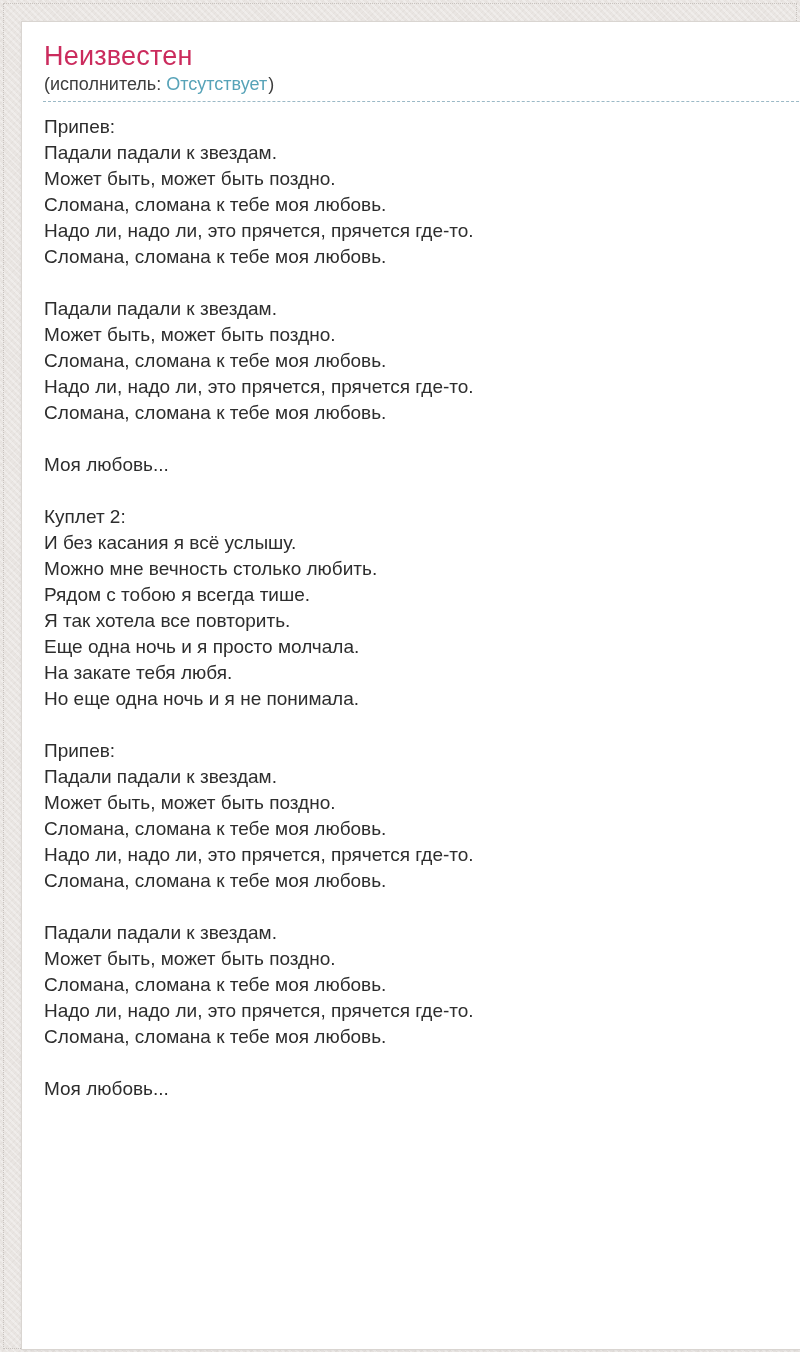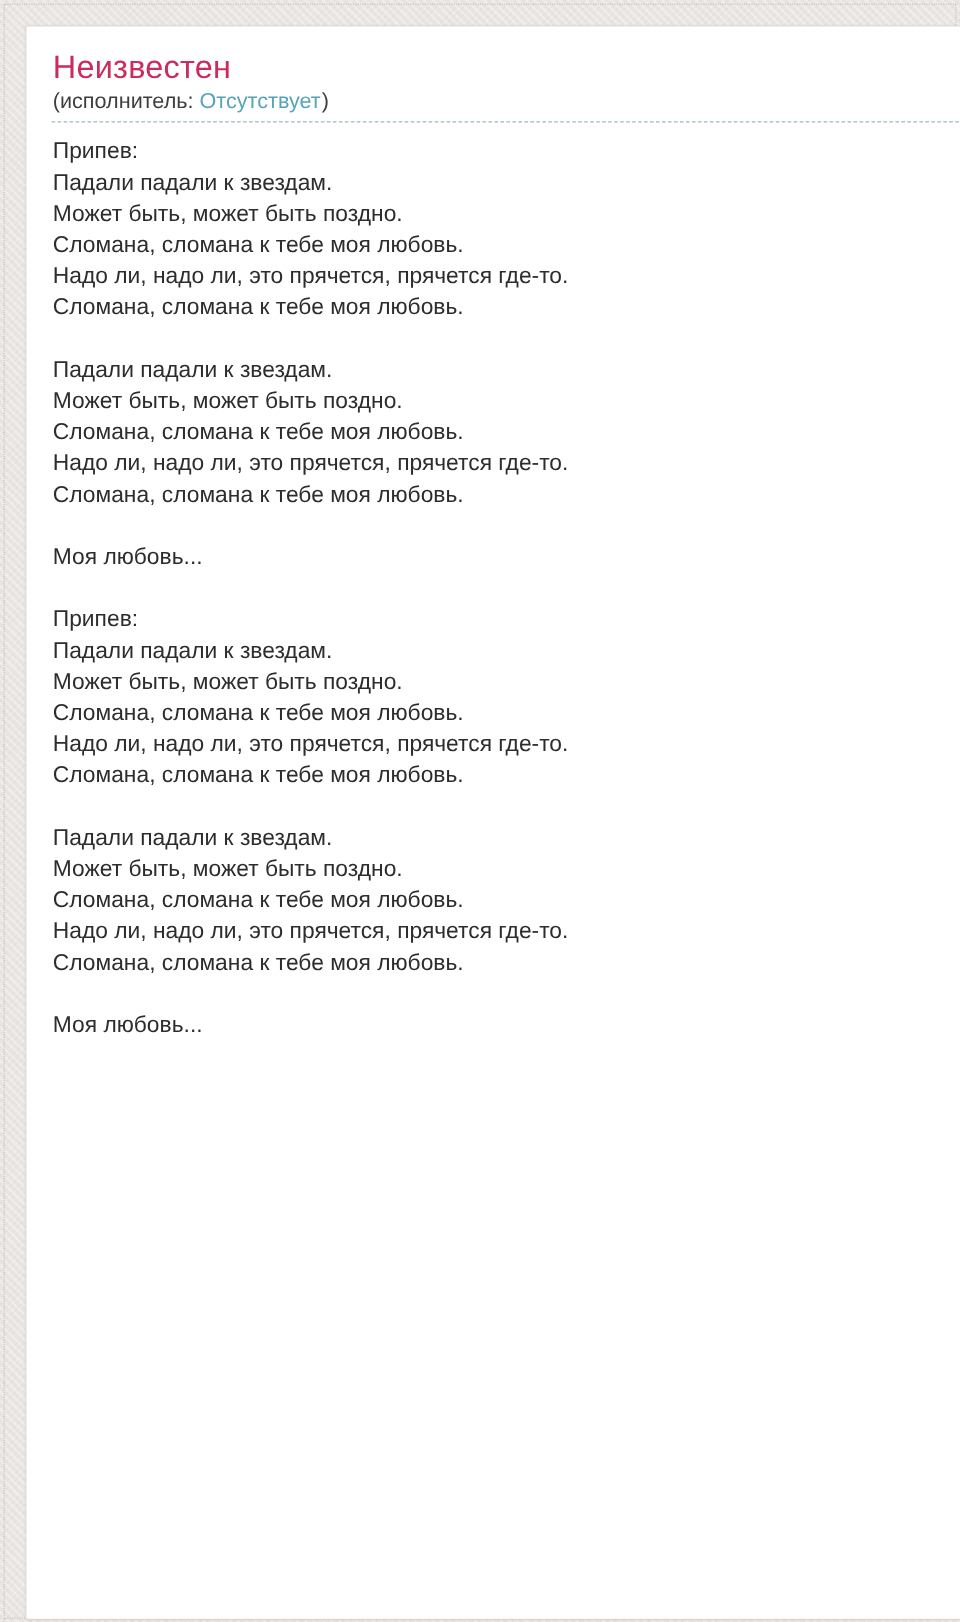--- a/index.html
+++ b/index.html
@@ -82,17 +82,18 @@
   <div class="artist-line">
     <span>(исполнитель:</span><a>Отсутствует</a><span>)</span>
   </div>
 
   <div class="header-separator"></div>
 
   <div class="lyrics" id="lyrics">
       <p>Припев:<br>Падали падали к звездам.<br>Может быть, может быть поздно.<br>Сломана, сломана к тебе моя любовь.<br>Надо ли, надо ли, это прячется, прячется где-то.<br>Сломана, сломана к тебе моя любовь.</p>
       <p>Падали падали к звездам.<br>Может быть, может быть поздно.<br>Сломана, сломана к тебе моя любовь.<br>Надо ли, надо ли, это прячется, прячется где-то.<br>Сломана, сломана к тебе моя любовь.</p>
       <p>Моя любовь...</p>
+      <p>Куплет 2:<br>И без касания я всё услышу.<br>Можно мне вечность столько любить.<br>Рядом с тобою я всегда тише.<br>Я так хотела все повторить.<br>Еще одна ночь и я просто молчала.<br>На закате тебя любя.<br>Но еще одна ночь и я не понимала.</p>
       <p>Припев:<br>Падали падали к звездам.<br>Может быть, может быть поздно.<br>Сломана, сломана к тебе моя любовь.<br>Надо ли, надо ли, это прячется, прячется где-то.<br>Сломана, сломана к тебе моя любовь.</p>
       <p>Падали падали к звездам.<br>Может быть, может быть поздно.<br>Сломана, сломана к тебе моя любовь.<br>Надо ли, надо ли, это прячется, прячется где-то.<br>Сломана, сломана к тебе моя любовь.</p>
       <p>Моя любовь...</p>
     </div>
 </div>
 
 </body></html>

